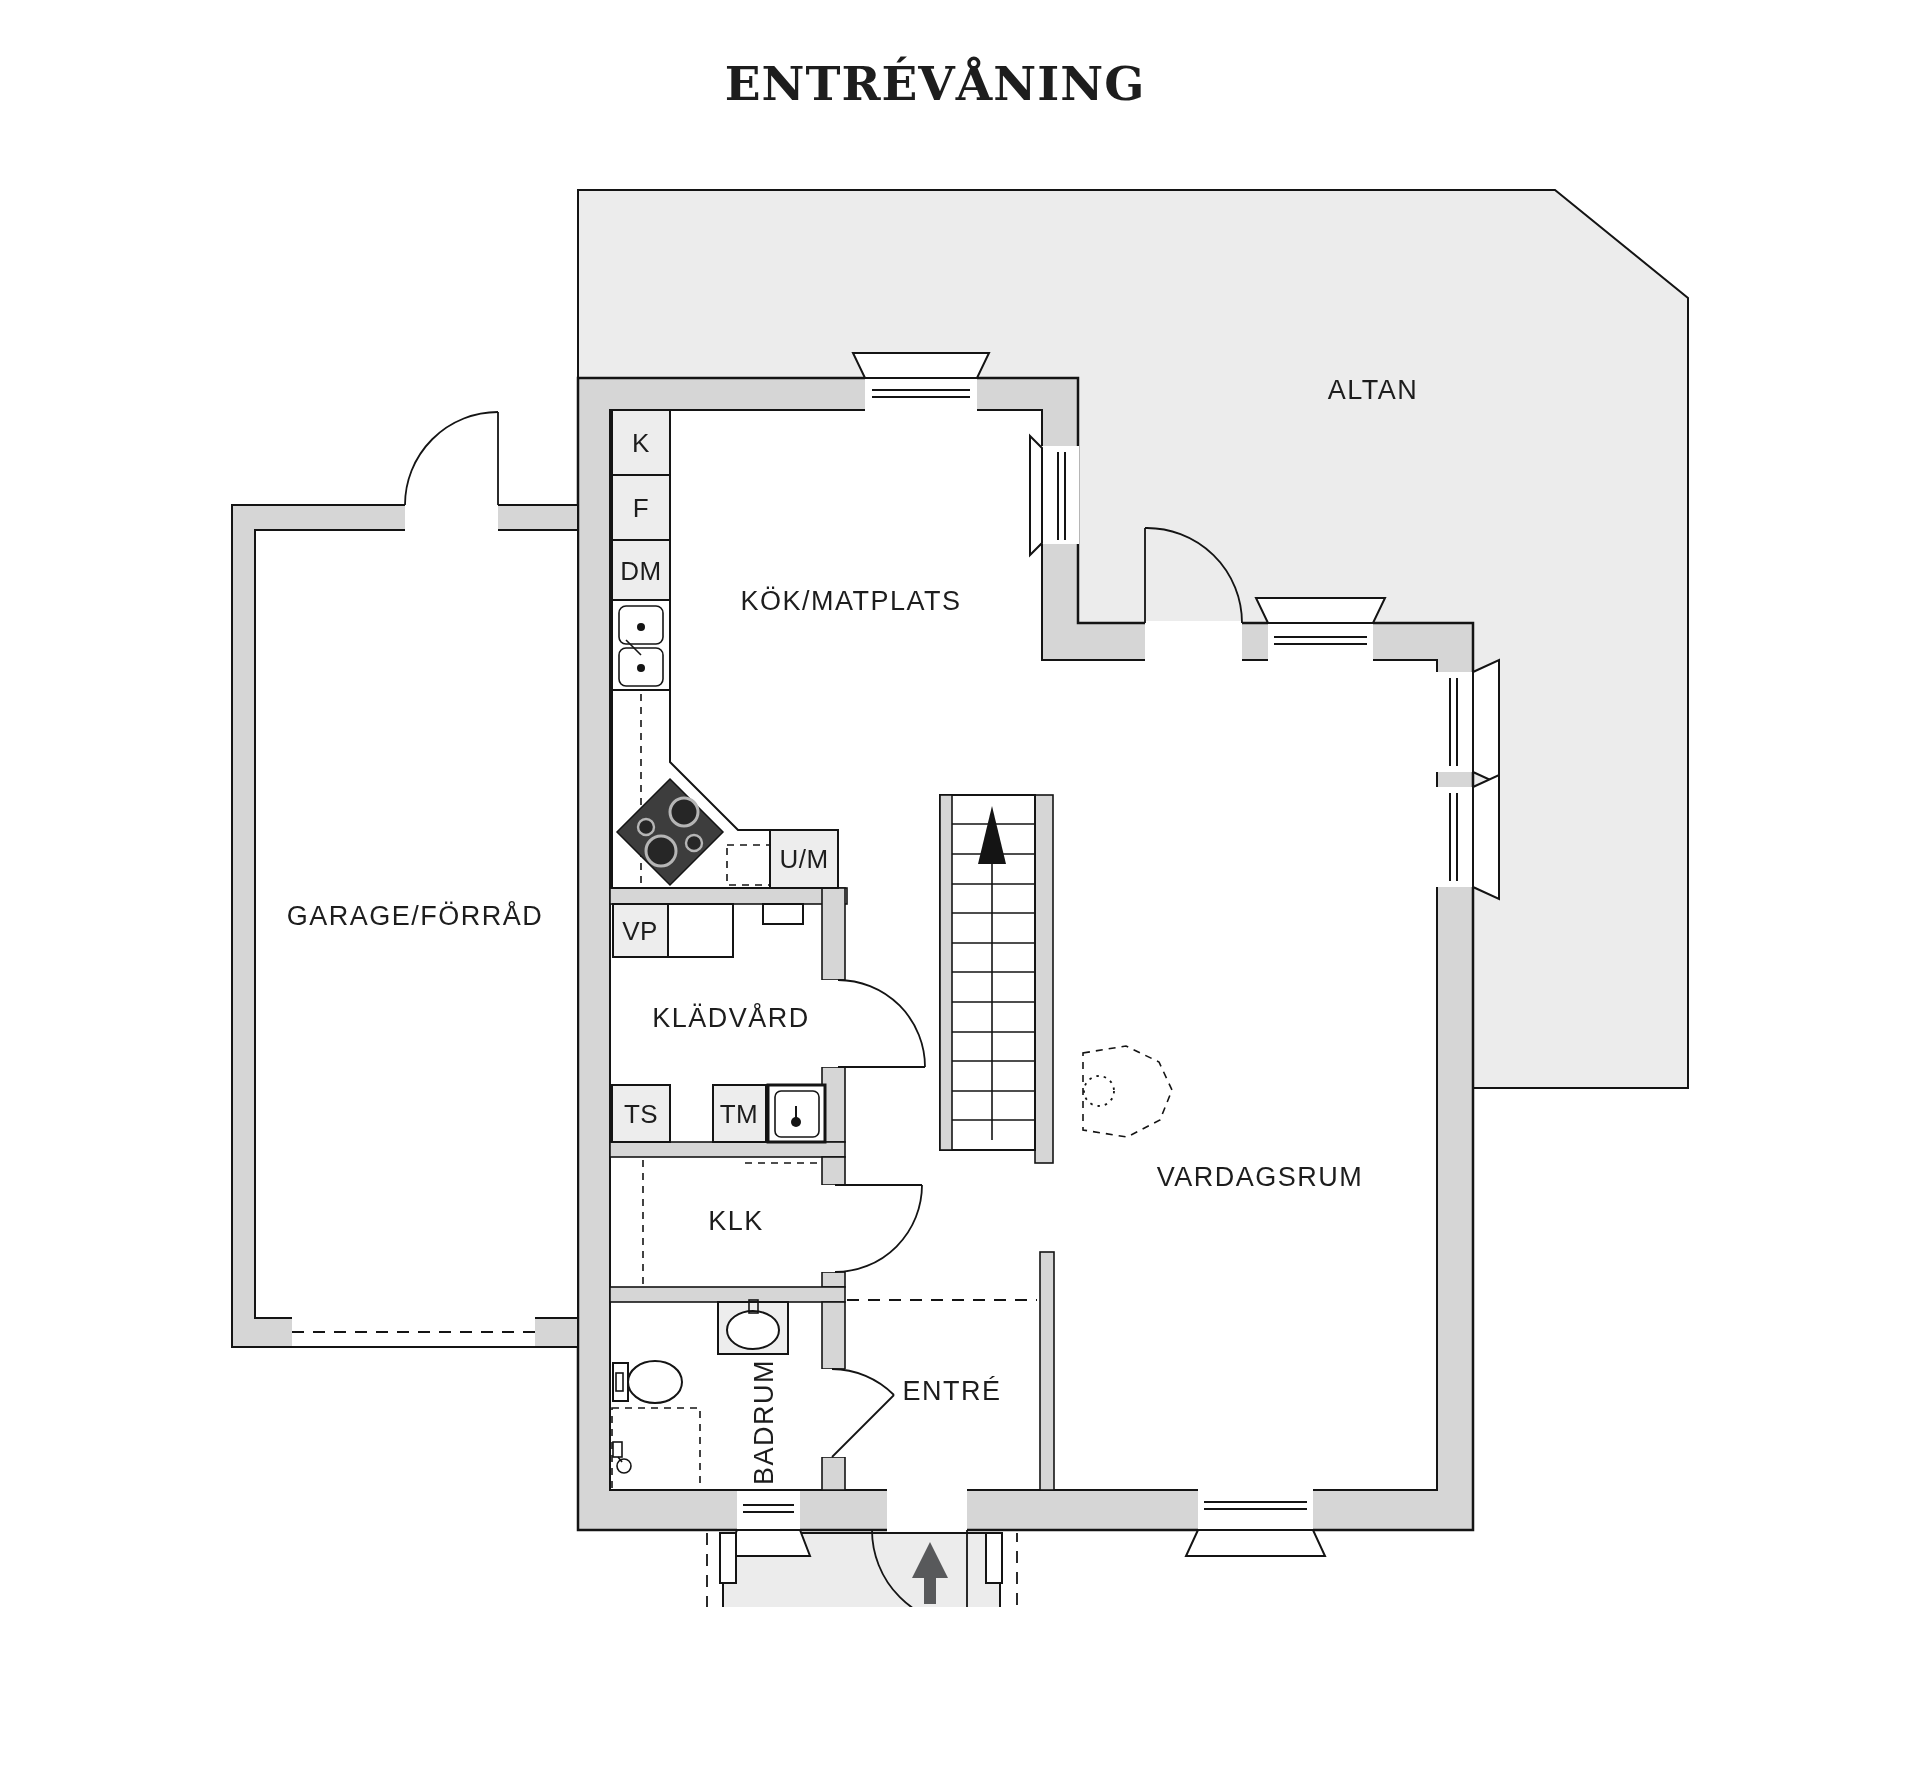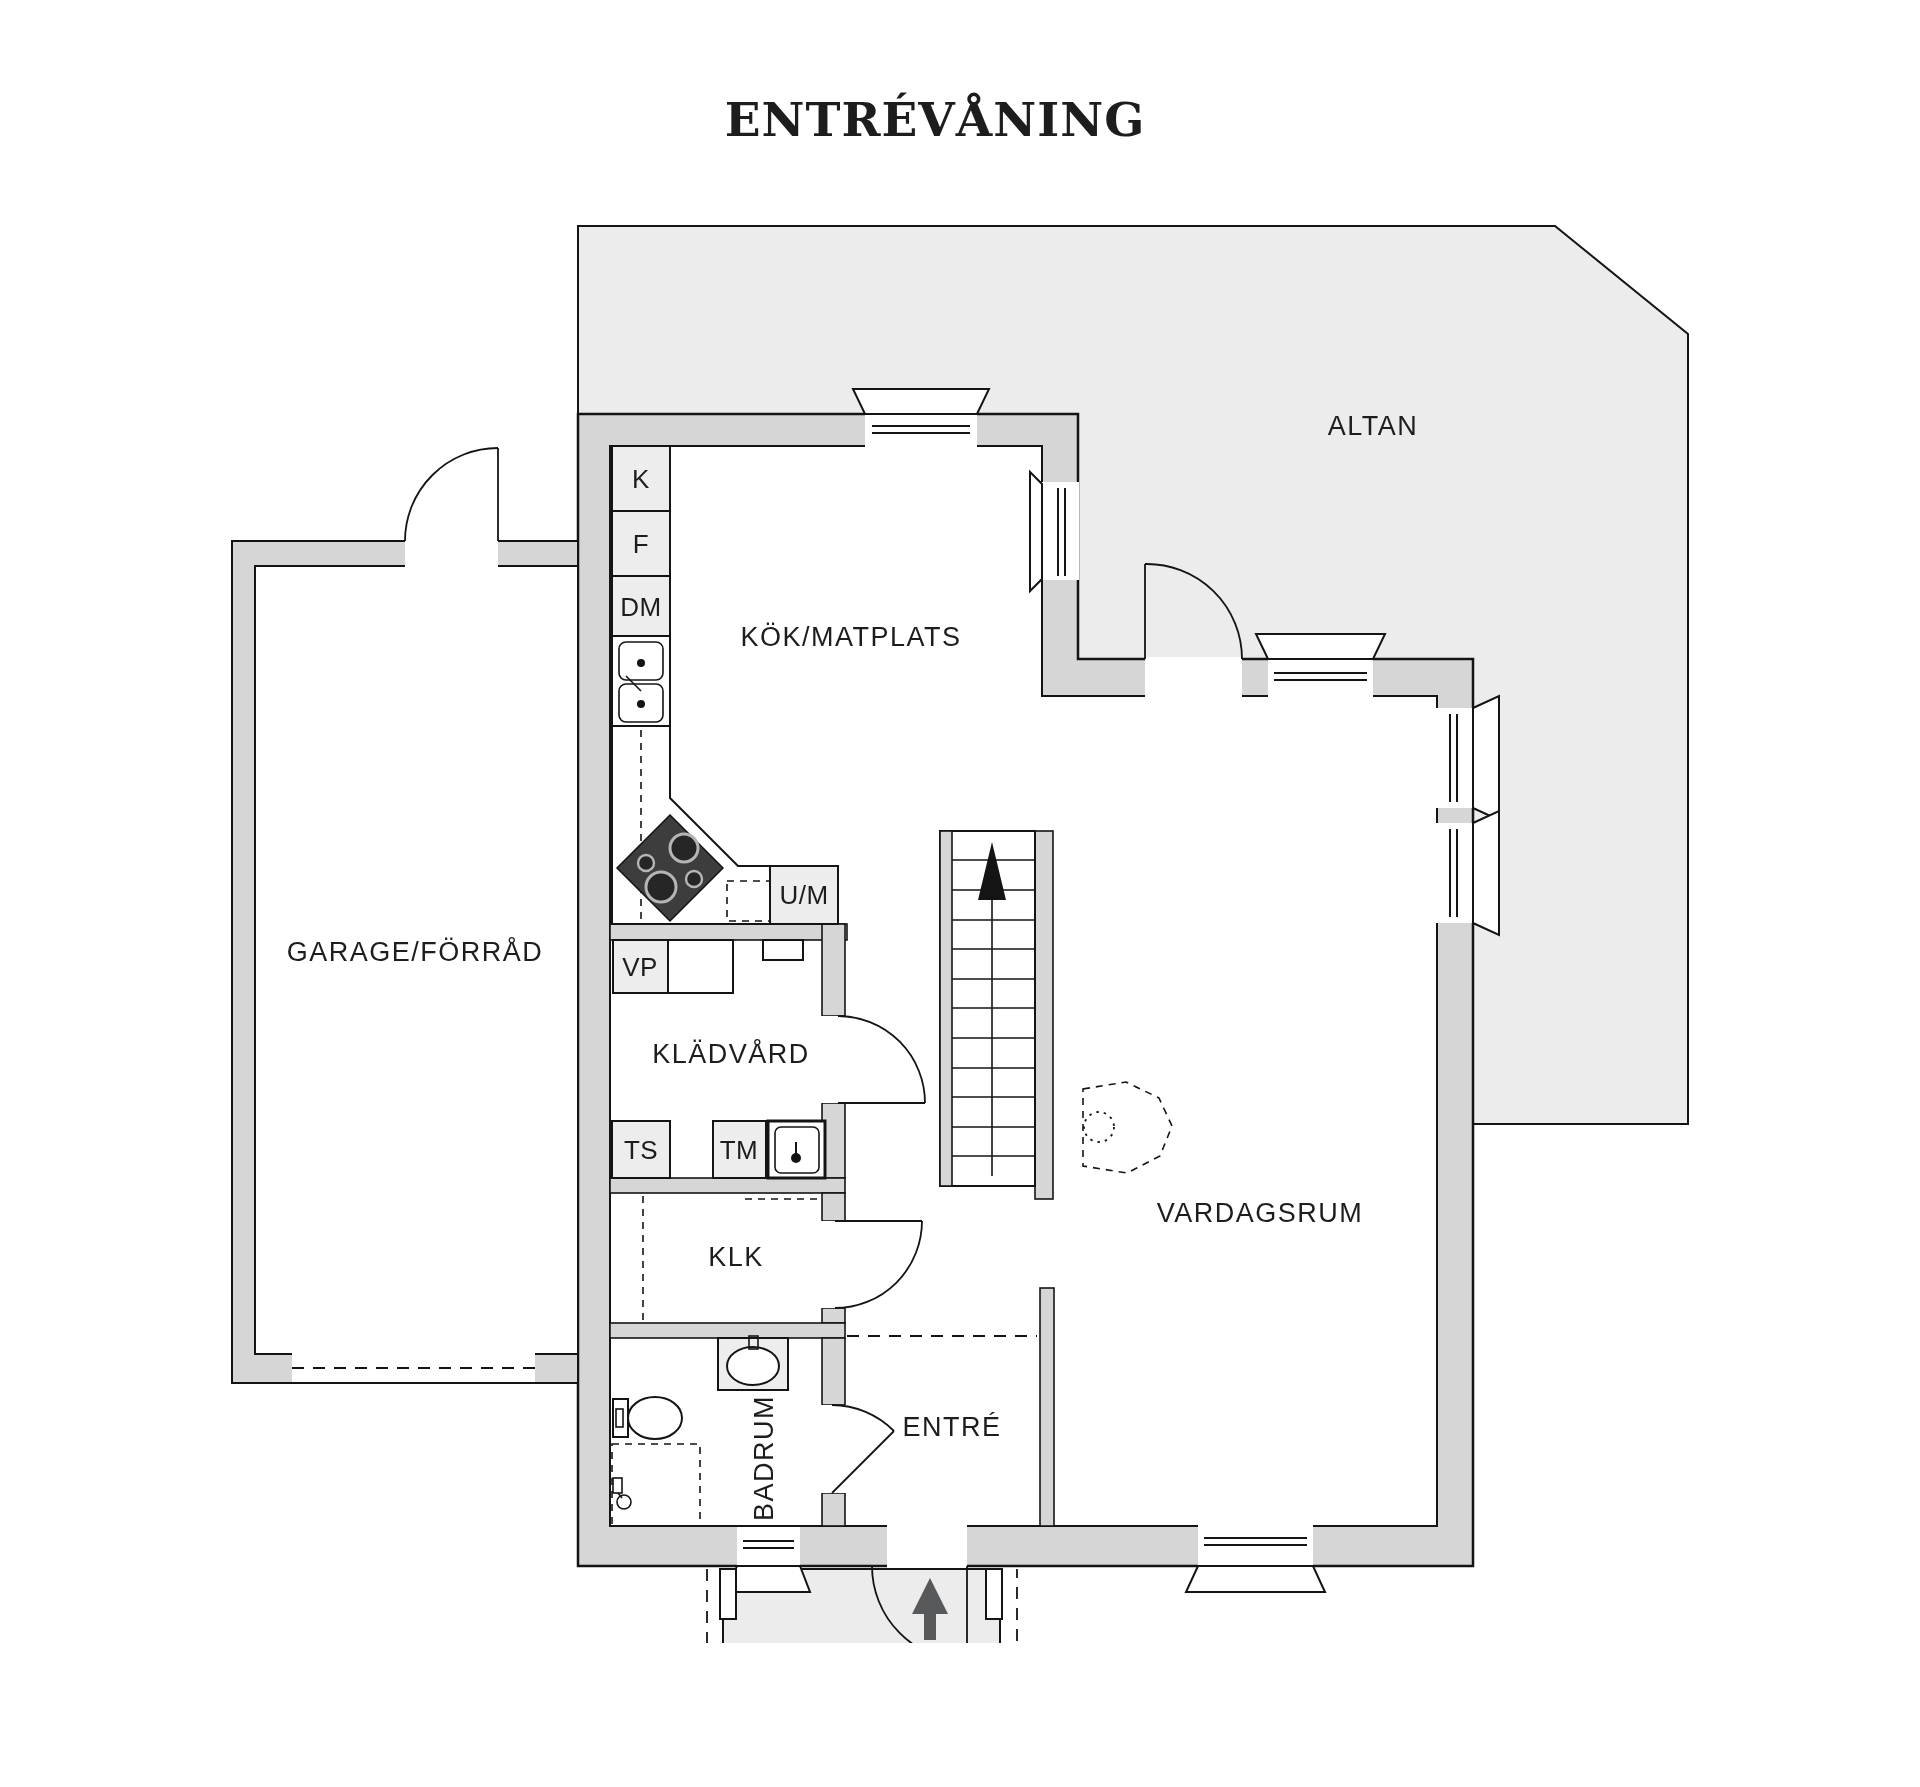--- a/index.html
+++ b/index.html
@@ -1,20 +1,20 @@
 <!DOCTYPE html>
 <html style="--background: #ffffff; --wall-fill: #d6d6d6; --altan-fill: #ececec; --fixture-fill: #ededed; --outline: #141414; --text-color: #1d1d1d; --arrow-color: #58595b;"><head>
 <meta charset="utf-8">
 <style>
   :root{
     --background:#ffffff; --wall-fill:#d6d6d6; --altan-fill:#ececec;
     --fixture-fill:#ededed; --outline:#141414; --text-color:#1d1d1d; --arrow-color:#58595b;
   }
   html,body{margin:0;padding:0;background:var(--background);}
-  .stage{width:1920px;height:1607px;position:relative;background:var(--background);margin-top:36px;}
+  .stage{width:1920px;height:1607px;position:relative;background:var(--background);}
   svg{display:block}
   .altan{fill:var(--altan-fill);stroke:var(--outline);stroke-width:2;}
   .footprint{fill:var(--wall-fill);stroke:var(--outline);stroke-width:2.5;}
   .wallblock{fill:var(--wall-fill);stroke:var(--outline);stroke-width:2;}
   .iwall{fill:var(--wall-fill);stroke:var(--outline);stroke-width:1.6;}
   .roomfloor{fill:#ffffff;stroke:var(--outline);stroke-width:2;}
   .gap{fill:#ffffff;stroke:none;}
   .fixture{fill:var(--fixture-fill);stroke:var(--outline);stroke-width:2;}
   .whitebox{fill:#ffffff;stroke:var(--outline);stroke-width:2;}
   .ln{stroke:var(--outline);stroke-width:2;fill:none;}

